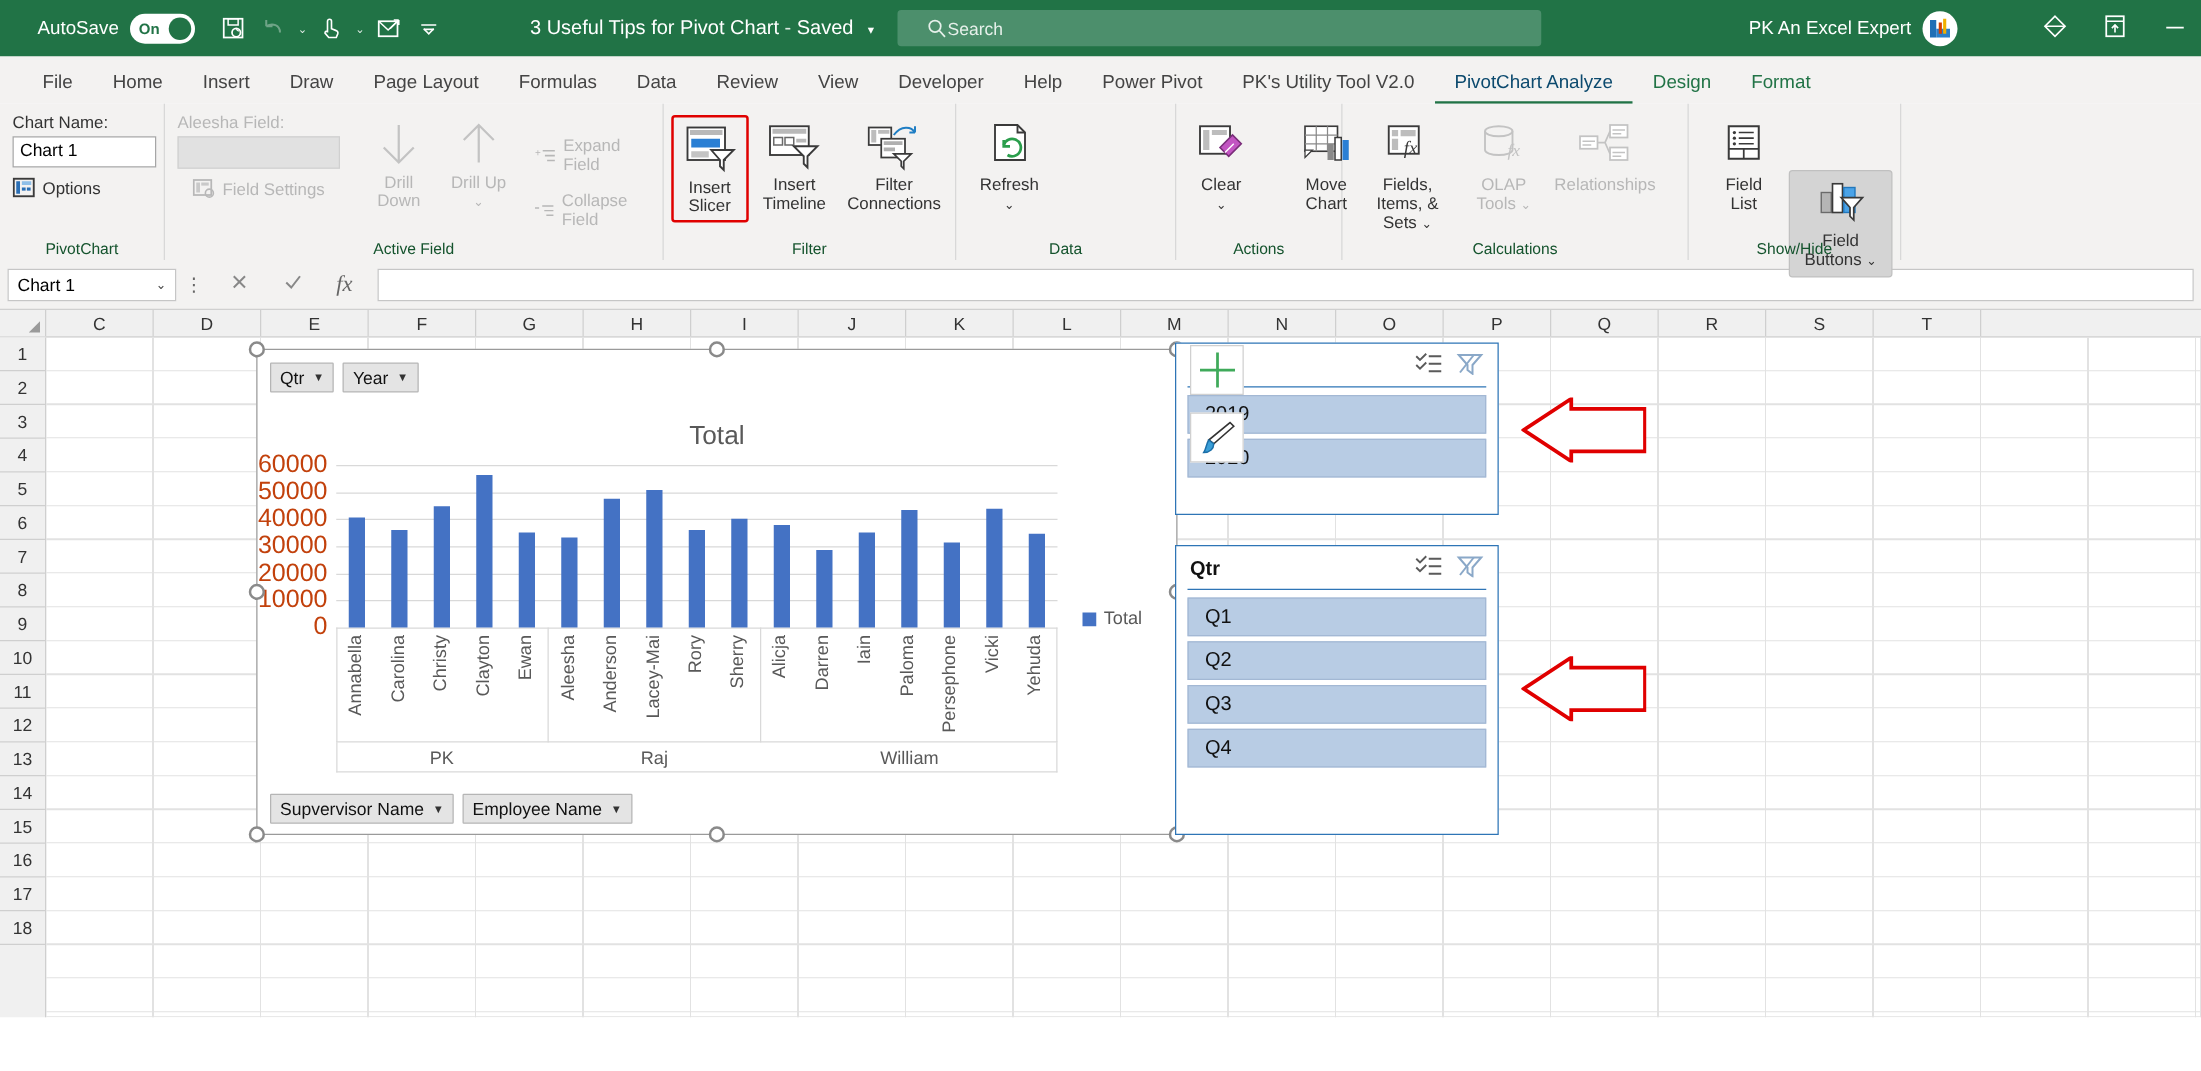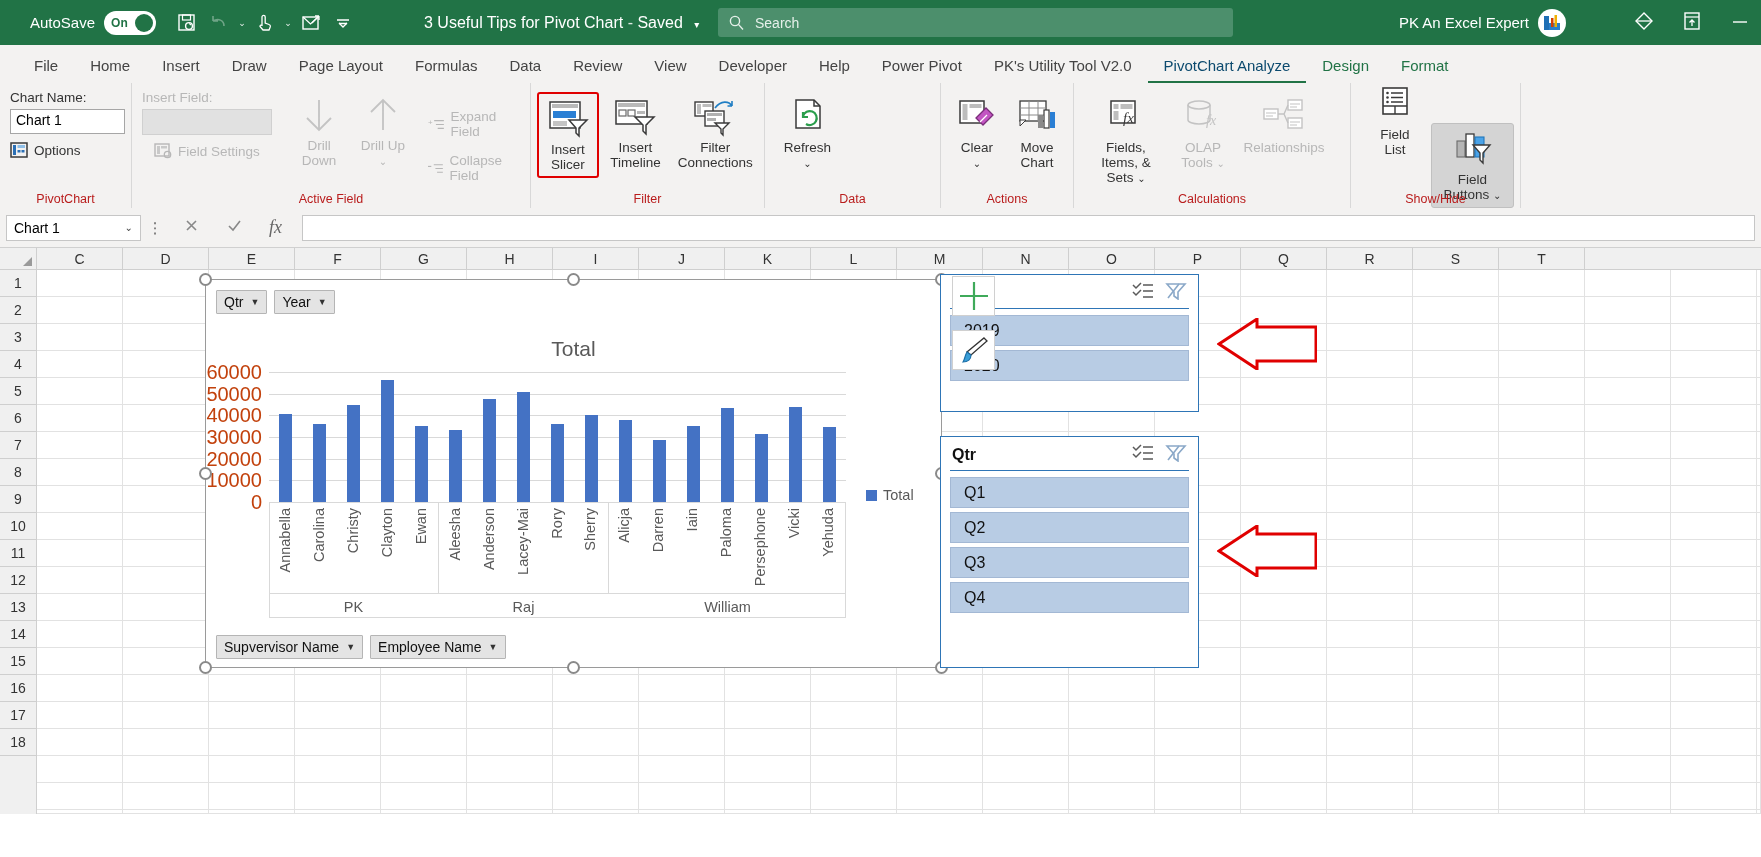--- a/index.html
+++ b/index.html
@@ -18,42 +18,42 @@
   .qat { display:flex; align-items:center; gap:2px; margin-left:16px; }
   .qat-btn { width:30px; height:30px; display:flex; align-items:center;
     justify-content:center; border-radius:3px; }
   .qat-btn.dim { opacity:0.45; }
   .qat-caret { font-size:9px; opacity:.9; width:12px; text-align:center; }
   .doctitle { position:absolute; left:424px; font-size:16px; white-space:nowrap; }
   .doctitle .sep { opacity:.85; }
   .caret-sm { font-size:10px; margin-left:7px; }
   .searchbox { position:absolute; left:718px; width:515px; height:29px;
     background:#4c8f6c; border-radius:3px; display:flex; align-items:center;
-    padding:0 10px; gap:10px; }
+    padding:0 23px; }
   .searchbox .ph { font-size:14px; color:#e6f0ea; }
   .user { position:absolute; right:195px; display:flex; align-items:center; gap:9px;
     font-size:15px; white-space:nowrap; }
   .avatar { width:28px; height:28px; border-radius:50%; background:#fff;
     display:flex; align-items:center; justify-content:center; overflow:hidden; }
   .winbtns { position:absolute; right:10px; display:flex; align-items:center; gap:26px; }
 
   
   .tabrow { height:38px; background:#f3f2f1; display:flex; align-items:flex-end;
     padding-left:18px; font-size:15px; color:#444; gap:0; }
   .tab { padding:0 16px; height:34px; line-height:34px; white-space:nowrap; cursor:default; }
   .tab.ctx { color:#217346; }
   .tab.active { color:#0c4a6e; font-weight:normal; border-bottom:2.5px solid #217346; }
 
   
   .ribbon { height:125px; background:#f3f2f1; display:flex; position:relative; }
-  .grp { display:flex; flex-direction:column; justify-content:flex-end;
+  .grp { display:flex; flex-direction:column; justify-content:flex-start;
     border-right:1px solid #d8d8d8; position:relative; padding-top:4px; height:125px; }
   .grp-items { display:flex; flex:1; align-items:flex-start; padding:0 6px; }
   .grp-label { position:absolute; bottom:2px; width:100%; text-align:center;
-    font-size:12.5px; color:#b91c1c; }
+    font-size:12.5px; color:#14532d; }
   .bigbtn { width:auto; min-width:60px; padding:4px 7px; display:flex;
     flex-direction:column; align-items:center; text-align:center; font-size:13.5px;
     color:#333; line-height:15px; border-radius:3px; }
   .bigbtn.dis { color:#b7b7b7; }
   .bigbtn.sel { background:#d4d4d4; border:1px solid #c0c0c0;margin-top:44px; }
   .bigbtn .ic { height:44px; display:flex; align-items:center; justify-content:center; }
   .redbox { border:2.5px solid #e00000; }
   .smallrow { display:flex; align-items:center; gap:6px; font-size:13.5px;
     color:#333; padding:3px 4px; }
   .smallrow.dis { color:#b7b7b7; }
@@ -261,21 +261,21 @@
           </svg>
         <span>Options</span>
       </div>
     </div>
     <div class="grp-label">PivotChart</div>
   </div>
 
   <div class="grp" style="width:399px">
     <div class="grp-items" style="padding-left:10px; padding-top:3px;">
       <div style="display:flex; flex-direction:column; gap:4px;">
-        <span class="lbl-sm dis">Insert Field:</span>
+        <span class="lbl-sm dis">Aleesha Field:</span>
         <div class="activefield-box"></div>
         <div class="smallrow dis" style="padding-left:12px">
           <svg width="18" height="18" viewBox="0 0 18 18">
               <rect x="1" y="2" width="14" height="12" fill="none" stroke="#b7b7b7" stroke-width="1.4"></rect>
               <rect x="3" y="4" width="3" height="8" fill="#c9c9c9"></rect>
               <rect x="7" y="4" width="6" height="2.5" fill="#c9c9c9"></rect>
               <circle cx="13.5" cy="12.5" r="3.2" fill="none" stroke="#b7b7b7" stroke-width="1.3"></circle>
             </svg>
           <span>Field Settings</span>
         </div>
@@ -373,21 +373,21 @@
               <path d="M16 14 L16 19 L21 19" fill="none" stroke="#2a9e4c" stroke-width="2.2"></path>
             </svg>
         </span>
         <span><span>Refresh</span><br><span style="font-size:10px">⌄</span></span>
       </div>
     </div>
     <div class="grp-label">Data</div>
   </div>
 
   <div class="grp" style="width:133px">
-    <div class="grp-items" style="padding-top:5px;">
+    <div class="grp-items" style="padding-top:5px;gap:24px;">
       <div class="bigbtn" style="width:60px">
         <span class="ic">
           <svg width="42" height="40" viewBox="0 0 42 40">
               <rect x="4" y="3" width="24" height="22" fill="#fff" stroke="#3a3a3a" stroke-width="1.5"></rect>
               <rect x="6.5" y="6" width="5" height="16" fill="#bdbdbd"></rect>
               <rect x="13.5" y="6" width="12" height="4" fill="#bdbdbd"></rect>
               <path d="M20 20 L30 10 L37 17 L27 27 Z" fill="#c255c2" stroke="#7a2d7a" stroke-width="1.3"></path>
               <path d="M24 24 L31 17" stroke="#fff" stroke-width="1.2"></path>
             </svg>
         </span>

